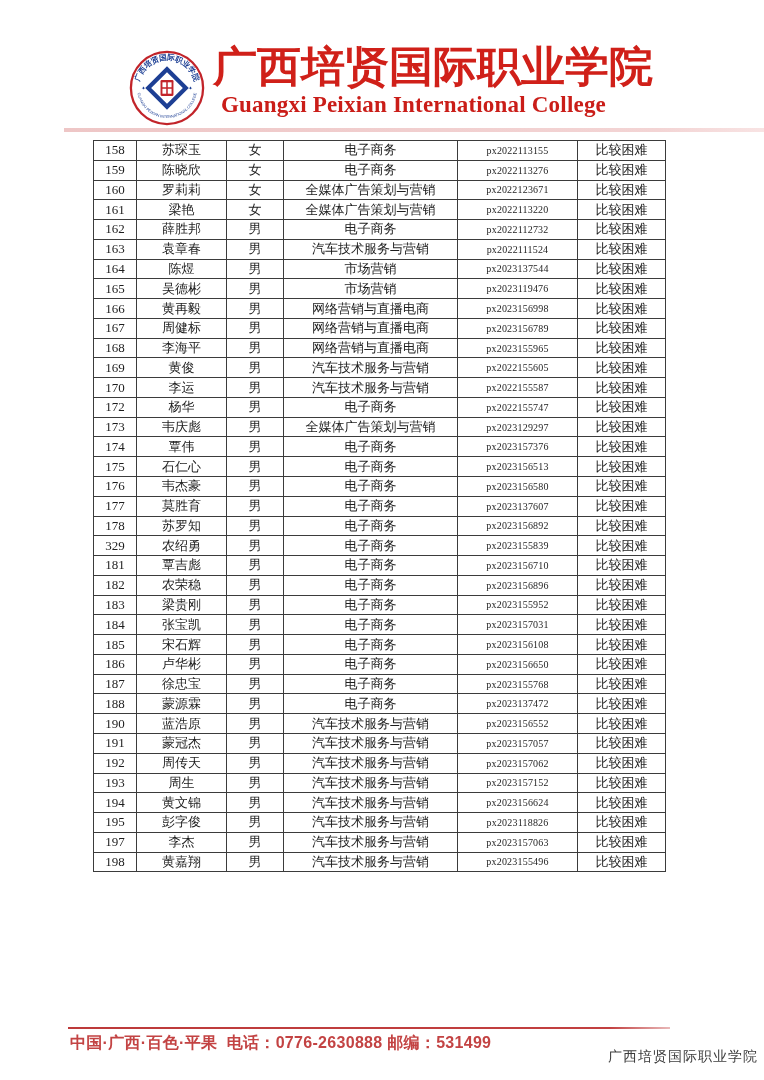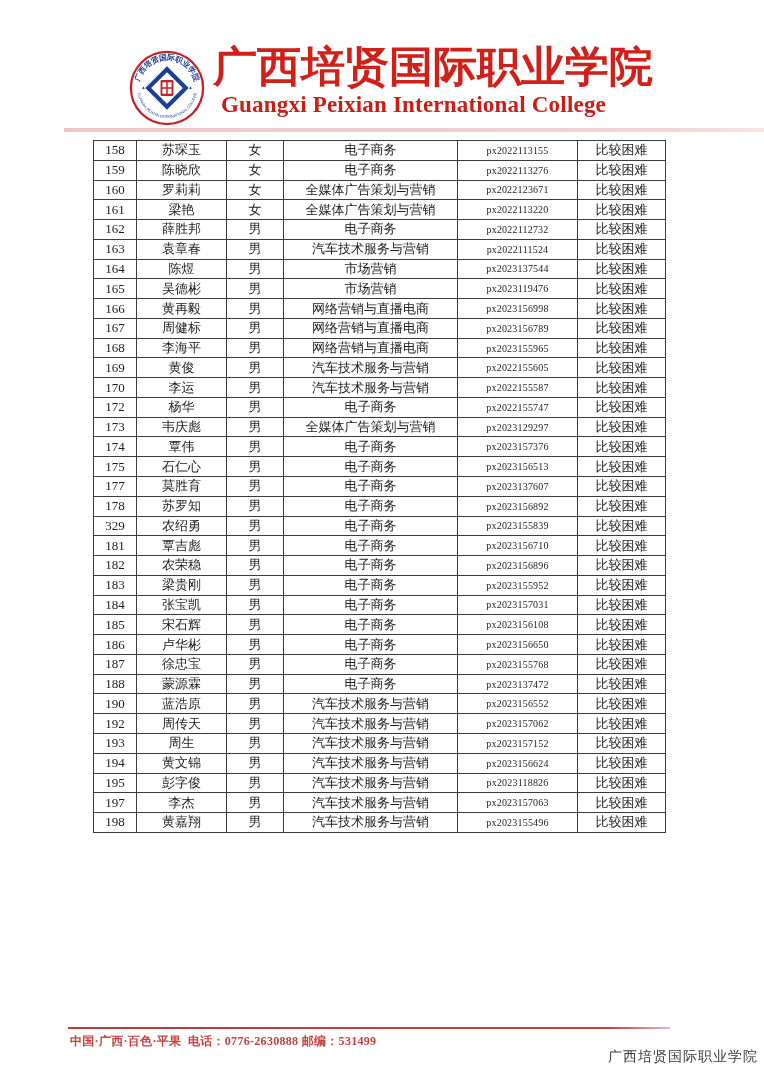--- a/index.html
+++ b/index.html
@@ -71,22 +71,22 @@
   .col-status { width: 88px;  }
   .roster td.cell-id { font-size: 10px; letter-spacing: 0.2px; }
 
   
   .footer-line {
     position: absolute; left: 68px; top: 1027px; width: 602px; height: 2px;
     background: linear-gradient(to right, #bd3a3a 0%, #c24040 90%, #e9b9b9 100%);
   }
   .footer-contact {
     position: absolute; left: 70px; top: 1033px;
-    font-family: Liberation Serif, serif;
-    font-size: 12px;
+    font-family: Liberation Sans, sans-serif;
+    font-size: 16px;
     font-weight: bold;
     color: #c34343;
     white-space: pre;
     letter-spacing: 0.3px;
   }
   .footer-college {
     position: absolute; right: 6px; top: 1048px;
     font-family: "Liberation Sans", "DejaVu Sans", sans-serif;
     font-size: 14px;
     color: #3c3c3c;
@@ -268,20 +268,28 @@
         </tr>
         <tr>
           <td class="cell-no">175</td>
           <td class="cell-name">石仁心</td>
           <td class="cell-gender">男</td>
           <td class="cell-major">电子商务</td>
           <td class="cell-id">px2023156513</td>
           <td class="cell-status">比较困难</td>
         </tr>
         <tr>
+          <td class="cell-no">176</td>
+          <td class="cell-name">韦杰豪</td>
+          <td class="cell-gender">男</td>
+          <td class="cell-major">电子商务</td>
+          <td class="cell-id">px2023156580</td>
+          <td class="cell-status">比较困难</td>
+        </tr>
+        <tr>
           <td class="cell-no">177</td>
           <td class="cell-name">莫胜育</td>
           <td class="cell-gender">男</td>
           <td class="cell-major">电子商务</td>
           <td class="cell-id">px2023137607</td>
           <td class="cell-status">比较困难</td>
         </tr>
         <tr>
           <td class="cell-no">178</td>
           <td class="cell-name">苏罗知</td>
@@ -361,20 +369,28 @@
           <td class="cell-major">电子商务</td>
           <td class="cell-id">px2023137472</td>
           <td class="cell-status">比较困难</td>
         </tr>
         <tr>
           <td class="cell-no">190</td>
           <td class="cell-name">蓝浩原</td>
           <td class="cell-gender">男</td>
           <td class="cell-major">汽车技术服务与营销</td>
           <td class="cell-id">px2023156552</td>
+          <td class="cell-status">比较困难</td>
+        </tr>
+        <tr>
+          <td class="cell-no">191</td>
+          <td class="cell-name">蒙冠杰</td>
+          <td class="cell-gender">男</td>
+          <td class="cell-major">汽车技术服务与营销</td>
+          <td class="cell-id">px2023157057</td>
           <td class="cell-status">比较困难</td>
         </tr>
         <tr>
           <td class="cell-no">192</td>
           <td class="cell-name">周传天</td>
           <td class="cell-gender">男</td>
           <td class="cell-major">汽车技术服务与营销</td>
           <td class="cell-id">px2023157062</td>
           <td class="cell-status">比较困难</td>
         </tr>

